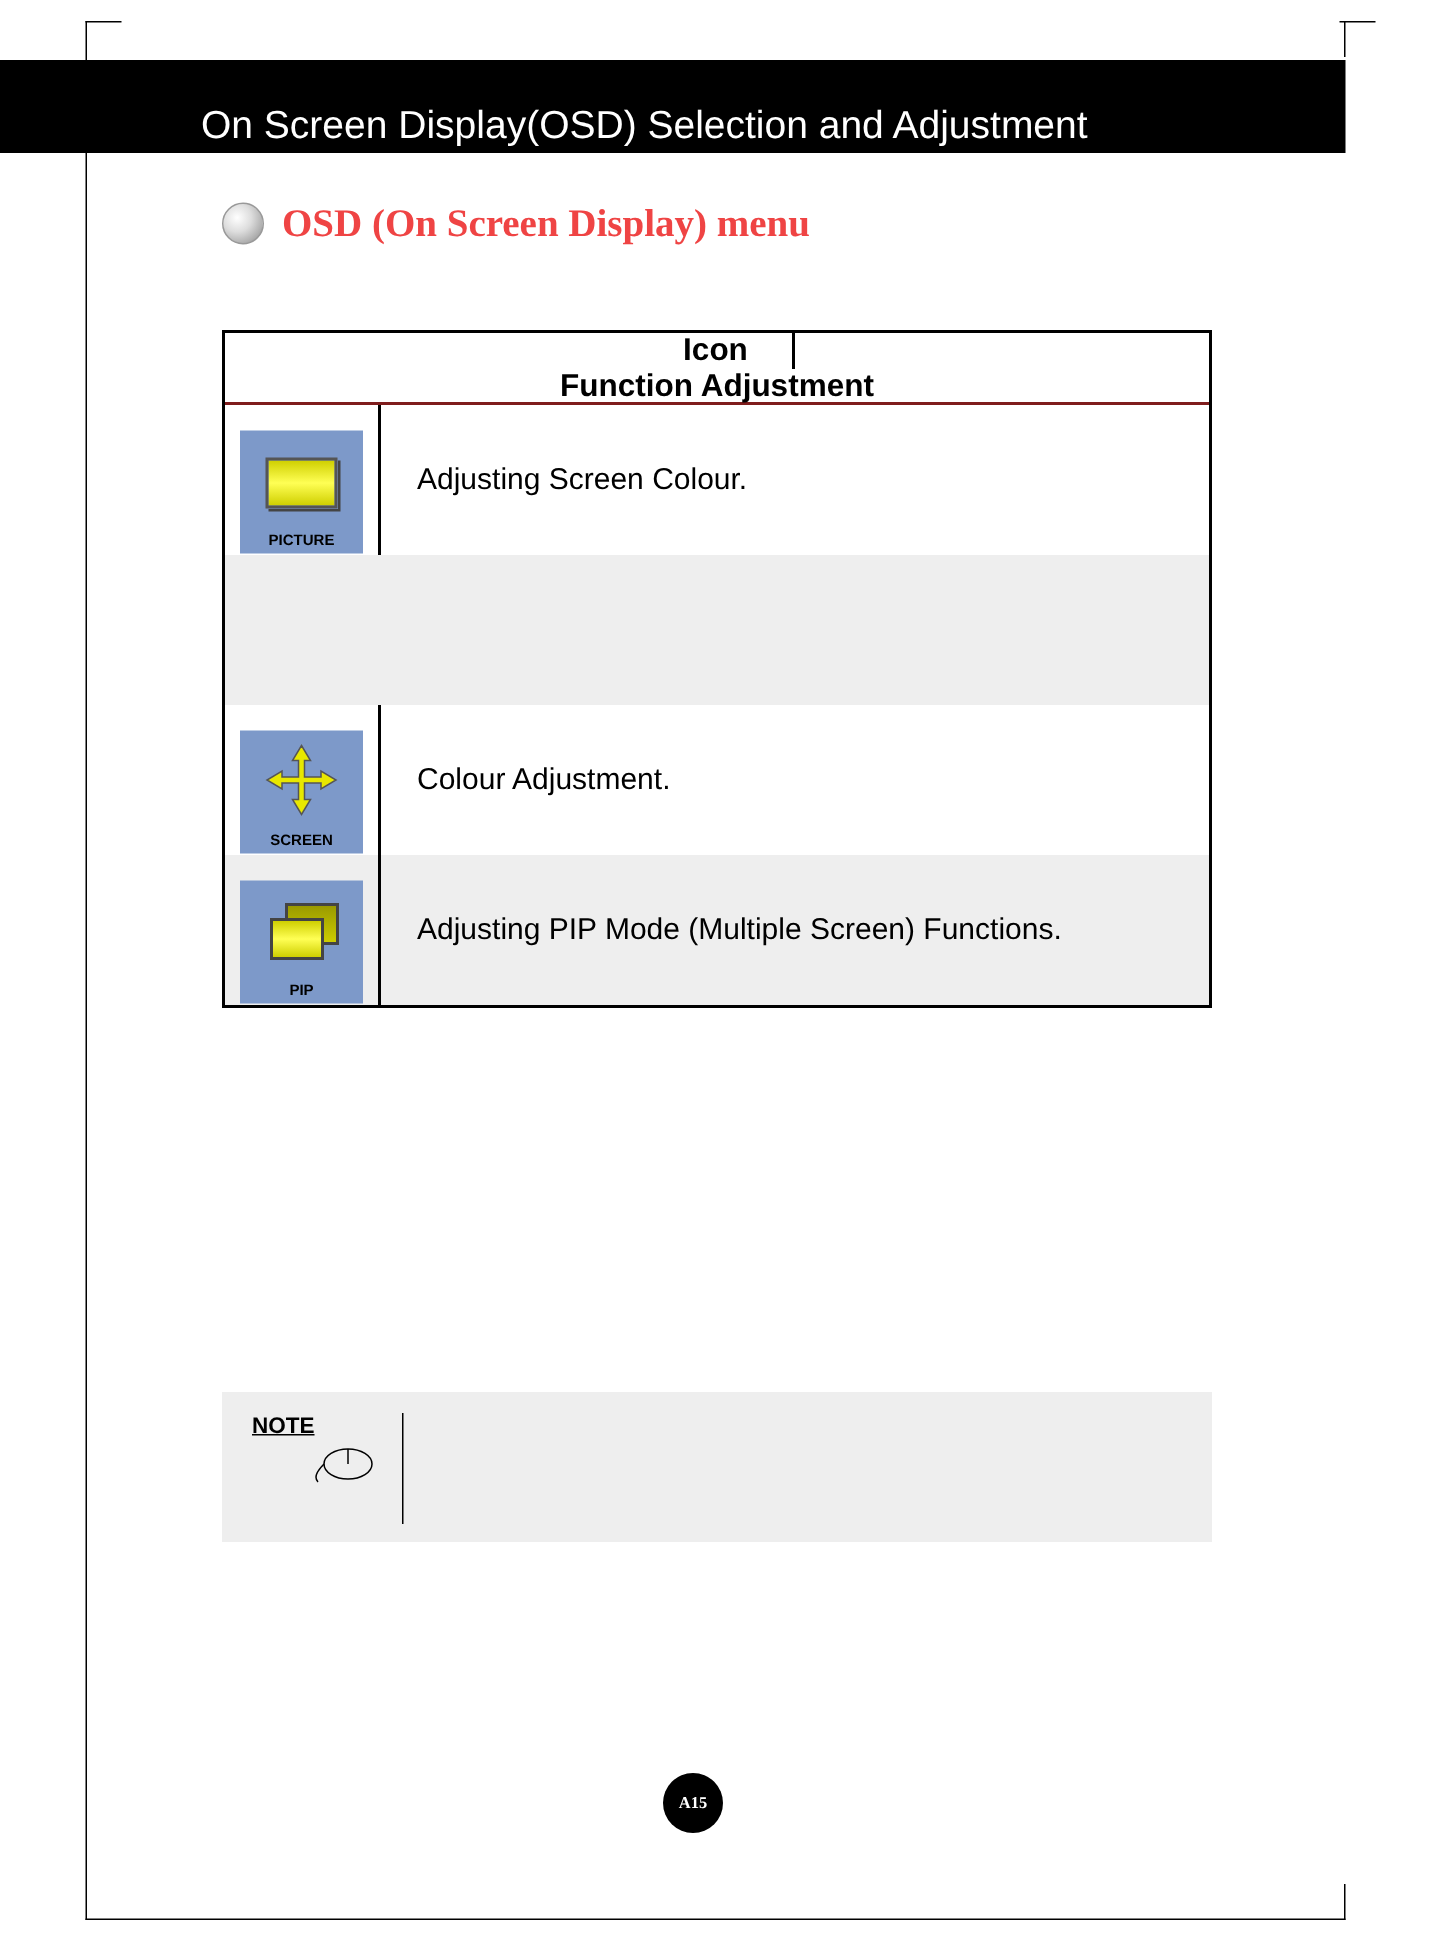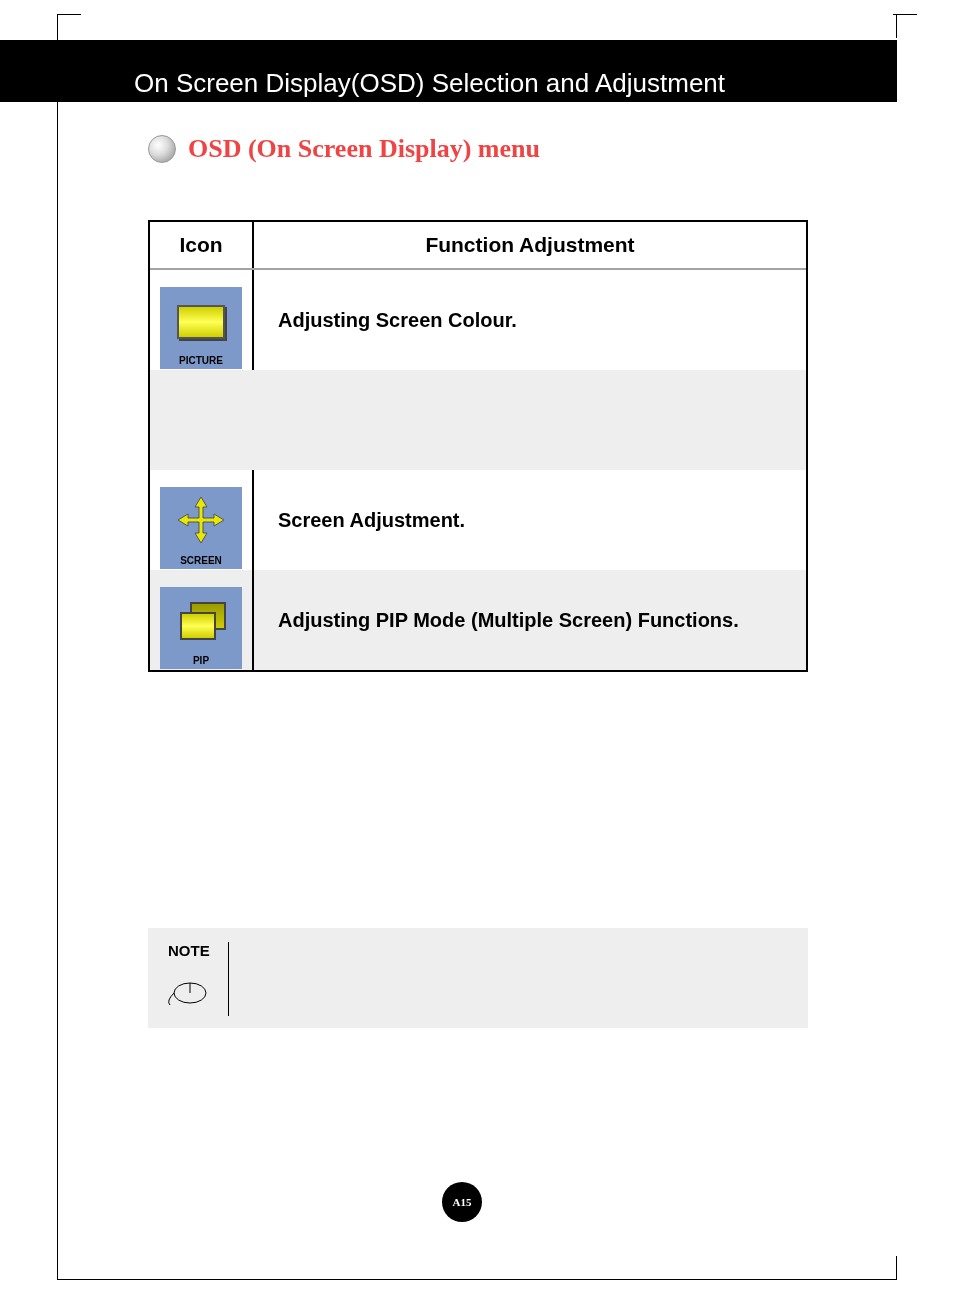--- a/index.html
+++ b/index.html
@@ -73,23 +73,24 @@
   }
   .table-wrap {
     position: absolute;
     top: 220px;
     left: 148px;
     width: 660px;
     border: 2px solid #000;
   }
   .table-header {
     display: flex;
-    border-bottom: 2px solid #a3a3a3;
+    border-bottom: 2px solid #7f1d1d;
     height: 48px;
     align-items: center;
+    flex-direction: column;
   }
   .col-icon-h {
     width: 104px;
     text-align: center;
     font-weight: bold;
     font-size: 21px;
     border-right: 2px solid #000;
     height: 100%;
     display:flex; align-items:center; justify-content:center;
   }
@@ -109,21 +110,21 @@
     width: 104px;
     border-right: 2px solid #000;
     height: 100%;
     display:flex;
     align-items:center;
     justify-content:center;
   }
   .cell-desc {
     flex: 1;
     padding-left: 24px;
-    font-weight: bold;
+    font-weight: normal;
     font-size: 20px;
   }
   .icon-block {
     width: 82px;
     height: 82px;
     background: #7d99c9;
     display:flex;
     flex-direction:column;
     align-items:center;
     justify-content:center;
@@ -232,41 +233,41 @@
     <div class="cell-icon">
       <div class="icon-block">
         <div class="icon-inner">
           <svg class="arrows-cross" viewBox="0 0 50 50">
             <polygon points="25,2 31,12 27,12 27,23 38,23 38,19 48,25 38,31 38,27 27,27 27,38 31,38 25,48 19,38 23,38 23,27 12,27 12,31 2,25 12,19 12,23 23,23 23,12 19,12" fill="#e8e800" stroke="#555" stroke-width="1"></polygon>
           </svg>
         </div>
         <div class="icon-label">SCREEN</div>
       </div>
     </div>
-    <div class="cell-desc">Screen Adjustment.</div>
+    <div class="cell-desc">Colour Adjustment.</div>
   </div>
 
   <div class="row alt">
     <div class="cell-icon">
       <div class="icon-block">
         <div class="icon-inner">
           <div class="pip-outer">
             <div class="pip-rect" style="top:0; left:14px; background:linear-gradient(to bottom,#9a9a00,#cdcd00);"></div>
             <div class="pip-rect" style="top:10px; left:4px;"></div>
           </div>
         </div>
         <div class="icon-label">PIP</div>
       </div>
     </div>
     <div class="cell-desc">Adjusting PIP Mode (Multiple Screen) Functions.</div>
   </div>
 </div>
 
 <div class="note-box">
-  <div style="display:flex; flex-direction:column;">
+  <div style="display:flex; text-decoration:underline;">
     <div class="note-label">NOTE</div>
     <svg class="mouse-icon" viewBox="0 0 40 28">
       <ellipse cx="22" cy="14" rx="16" ry="10" fill="none" stroke="#000" stroke-width="1"></ellipse>
       <line x1="22" y1="4" x2="22" y2="14" stroke="#000" stroke-width="1"></line>
       <path d="M6 14 Q -2 22 2 26" fill="none" stroke="#000" stroke-width="1"></path>
     </svg>
   </div>
   <div class="note-divider"></div>
 </div>
 

